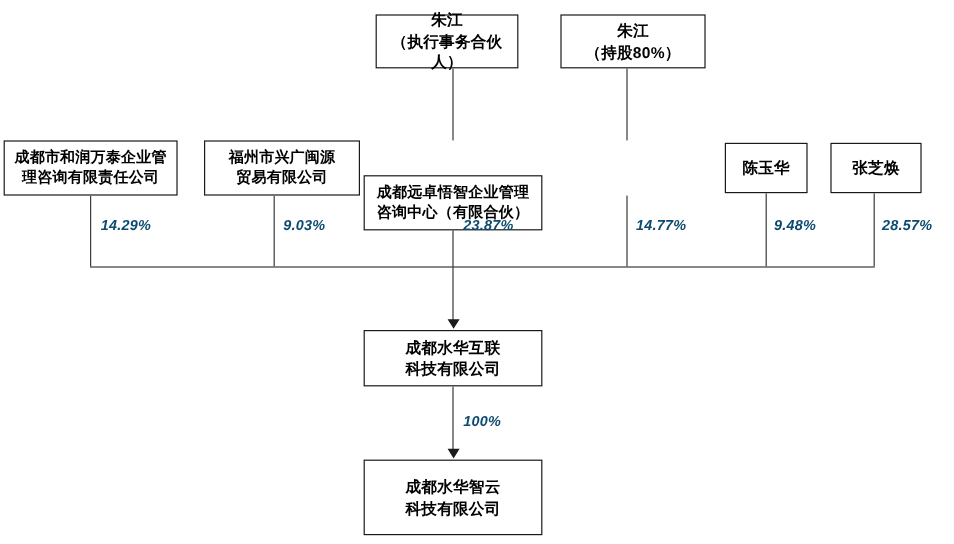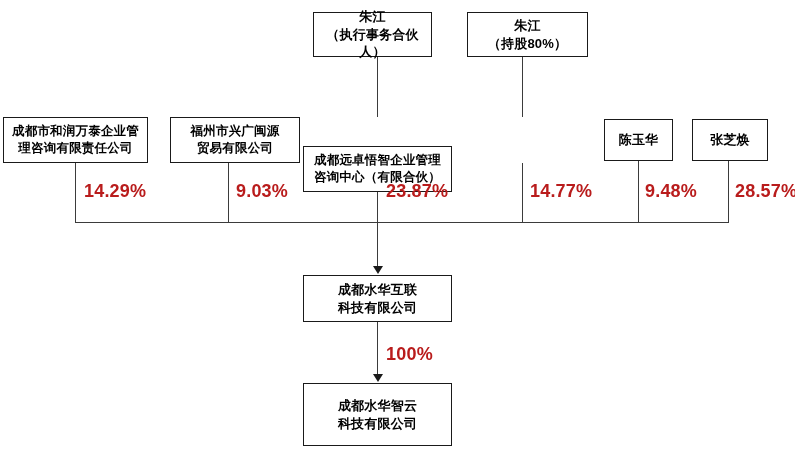--- a/index.html
+++ b/index.html
@@ -39,25 +39,26 @@
     box-sizing: border-box;
   }
   .node .l2 { display: block; }
   .node-company { font-size: 12.5px; }
   .node-person  { font-size: 13px; }
   .node-target  { font-size: 13px; }
 
   .pct {
     position: absolute;
     font-weight: bold;
-    font-size: 18px;
-    color: #b91c1c;
+    font-size: 12px;
+    color: #0c4a6e;
     white-space: nowrap;
     z-index: 4;
     letter-spacing: 0.2px;
+    font-style: italic;
   }
 
   
   .vline {
     position: absolute;
     width: 0;
     border-left: 1.3px solid #3b3b3b;
     z-index: 1;
   }
   .hline {

